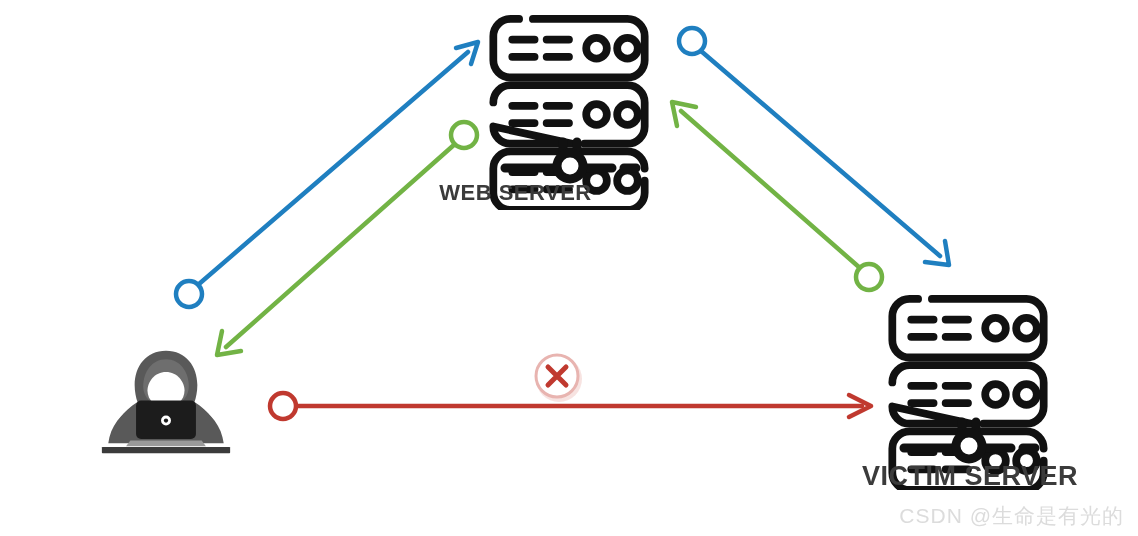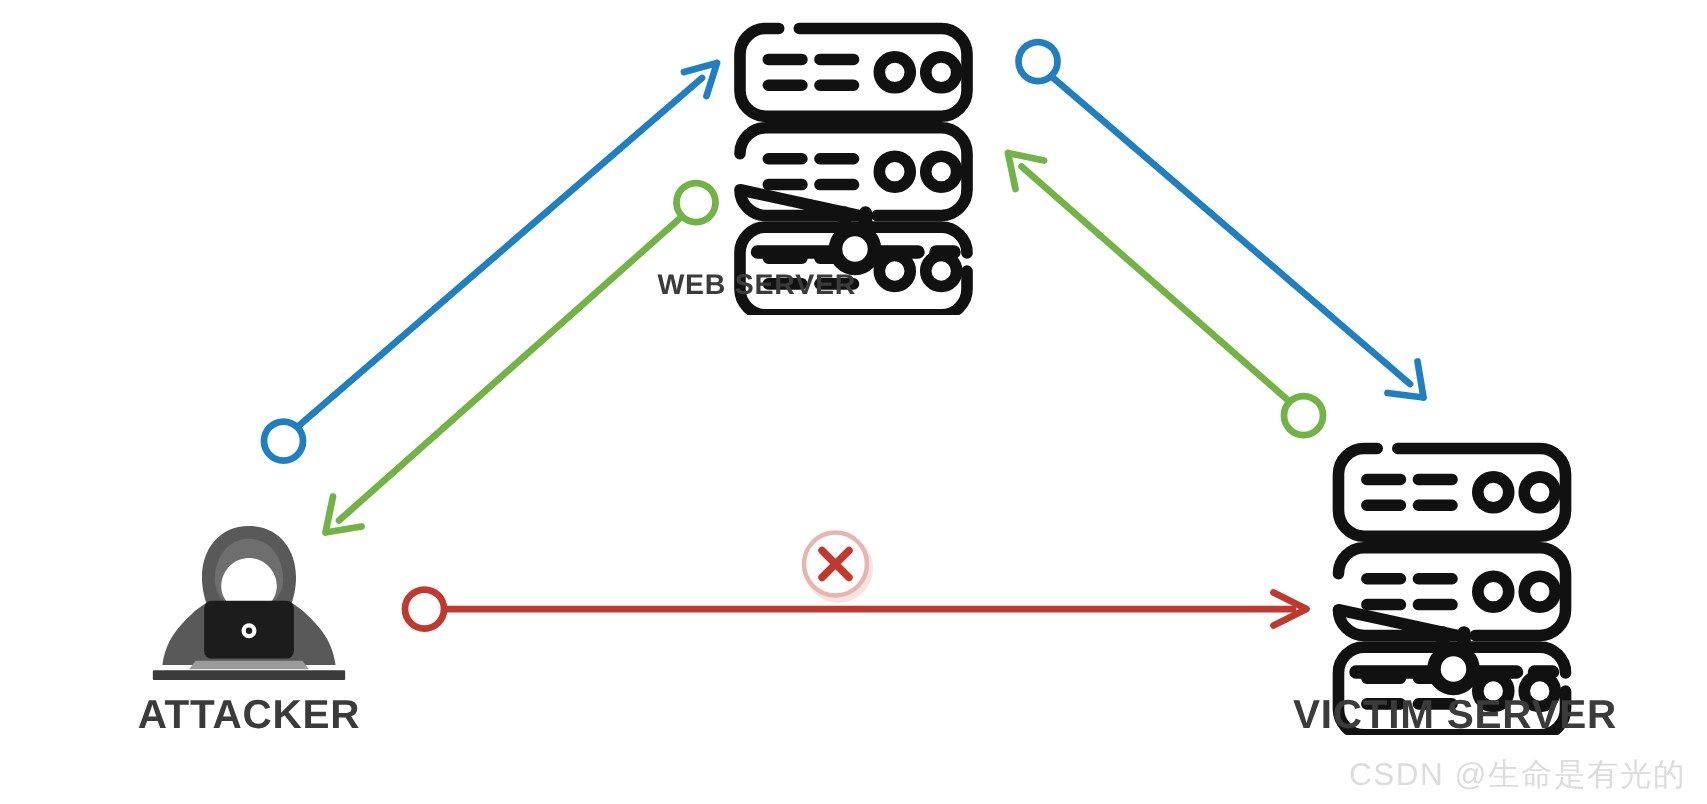--- a/index.html
+++ b/index.html
@@ -27,24 +27,24 @@
   .node-label {
     position: absolute;
     font-family: "Liberation Sans", sans-serif;
     font-weight: bold;
     color: #3b3b3b;
     letter-spacing: 0.5px;
     white-space: nowrap;
     text-align: center;
   }
   #label-web-server {
-    left: 4px;
+    left: 15px;
     top: 180px;
     width: 1001px;
-    font-size: 19px;
+    font-size: 22px;
   }
   #label-attacker {
     left: 0;
     top: 461px;
     width: 332px;
     font-size: 27px;
   }
   #label-victim-server {
     left: 780px;
     top: 461px;
@@ -168,19 +168,18 @@
       <path d="M962 422 V438 M976 422 V438"></path>
       <path d="M904 448 H955 M983 448 H1011 M1023 448 H1035"></path>
       <circle cx="969" cy="446" r="13" fill="#ffffff"></circle>
     </g>
 
     <use href="#hooded-hacker" x="86" y="345" width="160" height="114"></use>
   </svg>
 
   <div class="node-label" id="label-web-server">WEB SERVER</div>
 
-  <div class="node-label" id="label-attacker">ATTACKER</div>
 
   <div class="node-label" id="label-victim-server">VICTIM SERVER</div>
 
   <div id="watermark">CSDN @生命是有光的</div>
 
 </div>
 
 </body></html>

